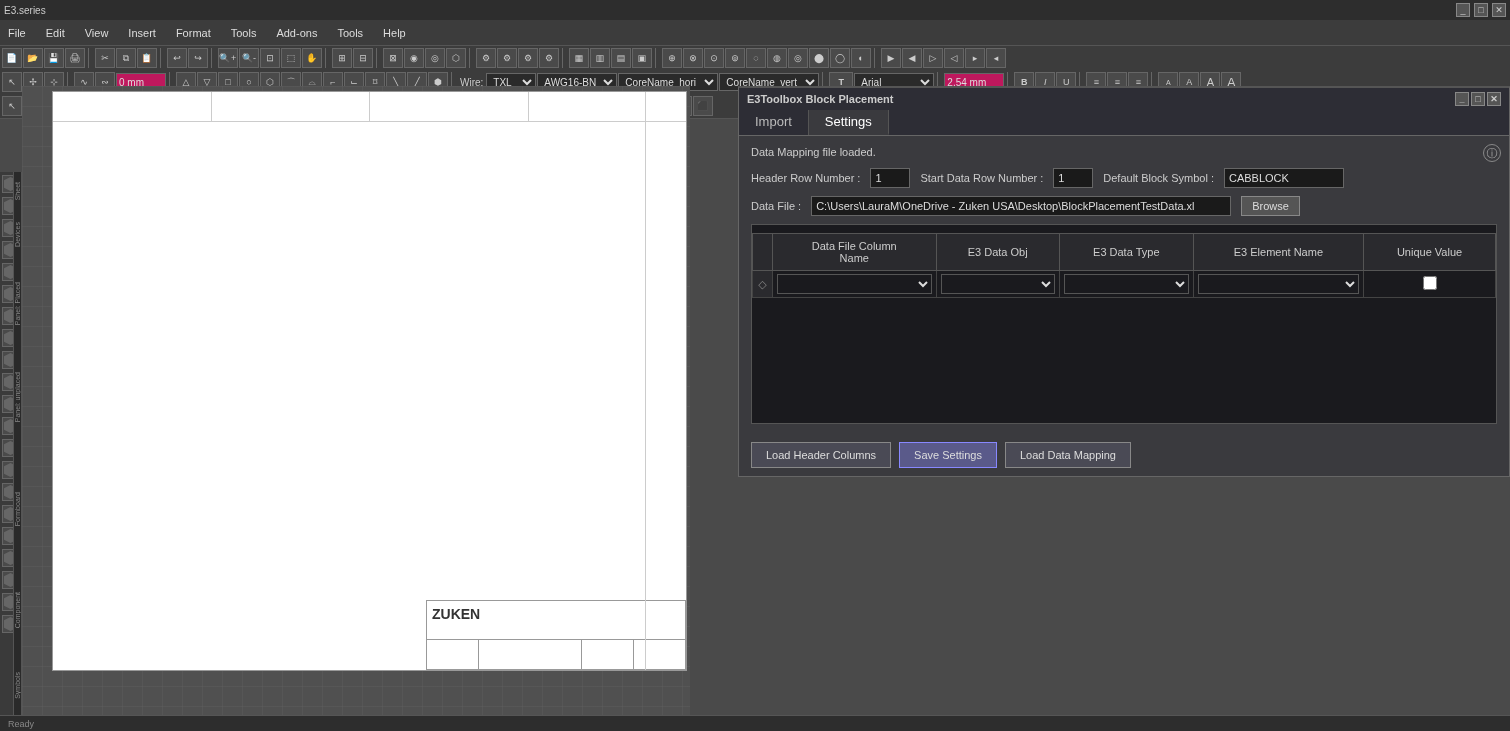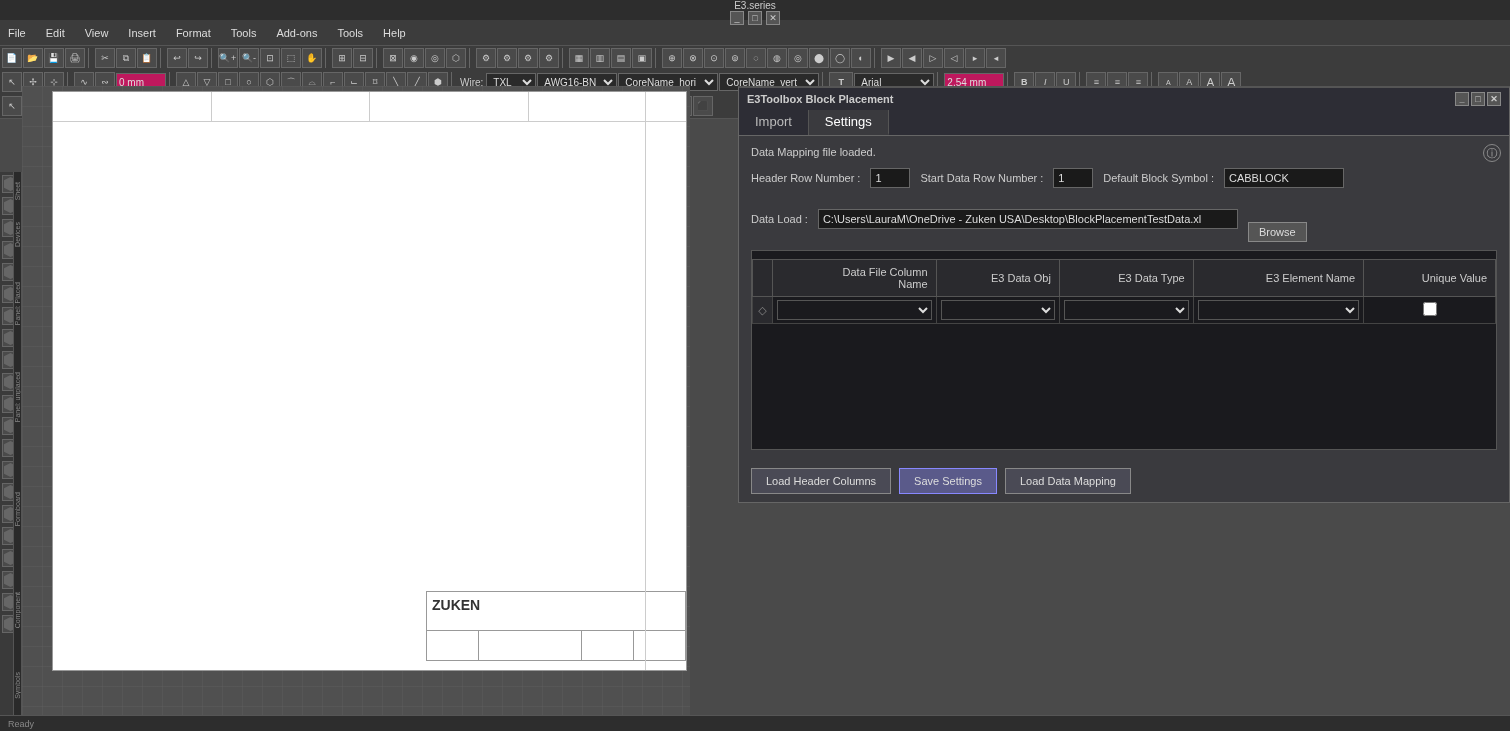--- a/index.html
+++ b/index.html
@@ -16,21 +16,20 @@
     
     .title-bar {
       height: 20px;
       background: #2d2d2d;
       display: flex;
       align-items: center;
       justify-content: space-between;
       padding: 0 4px;
       color: #ccc;
       font-size: 10px;
-      flex-direction: column;
     }
     .title-bar-left { display: flex; align-items: center; gap: 4px; }
     .title-bar-right { display: flex; gap: 4px; }
     .title-bar-btn { width: 14px; height: 14px; background: #555; border: 1px solid #888; display: flex; align-items: center; justify-content: center; font-size: 9px; cursor: pointer; }
 
     
     .menu-bar {
       height: 26px;
       background: #3c3c3c;
       display: flex;
@@ -234,37 +233,36 @@
     }
 
     .browse-btn {
       height: 20px;
       padding: 0 10px;
       background: #555;
       border: 1px solid #888;
       color: #ddd;
       font-size: 11px;
       cursor: pointer;
-      margin-top: 26px;
     }
 
     
     .data-table {
       width: 100%;
       border-collapse: collapse;
       margin-top: 8px;
     }
     .data-table th {
       background: #2a2a2e;
       color: #ccc;
       font-size: 11px;
       font-weight: normal;
       padding: 6px 8px;
       border: 1px solid #555;
-      text-align: right;
+      text-align: center;
     }
     .data-table td {
       background: #1a1a1e;
       color: #ddd;
       font-size: 11px;
       padding: 3px 4px;
       border: 1px solid #444;
     }
     .data-table .row-marker {
       width: 16px;
@@ -610,21 +608,21 @@
 
     <div style="position:absolute;left:30px;top:5px;width:635px;height:580px;background:white;border:1px solid #999;">
 
       <div style="position:absolute;top:0;left:0;right:0;height:30px;border-bottom:1px solid #ccc;display:flex;">
         <div style="flex:1;border-right:1px solid #ccc;"></div>
         <div style="flex:1;border-right:1px solid #ccc;"></div>
         <div style="flex:1;border-right:1px solid #ccc;"></div>
         <div style="flex:1;"></div>
       </div>
 
-      <div style="position:absolute;bottom:9px;right:0;width:260px;height:70px;border:1px solid #999;">
+      <div style="position:absolute;bottom:0;right:0;width:260px;height:70px;border:1px solid #999;">
         <div style="position:absolute;left:5px;top:5px;font-size:14px;font-weight:bold;color:#333;">ZUKEN</div>
         <div style="position:absolute;bottom:0;left:0;right:0;height:30px;border-top:1px solid #999;display:flex;">
           <div style="flex:1;border-right:1px solid #999;"></div>
           <div style="flex:2;border-right:1px solid #999;"></div>
           <div style="flex:1;border-right:1px solid #999;"></div>
           <div style="flex:1;"></div>
         </div>
       </div>
 
       <div style="position:absolute;right:40px;top:0;bottom:0;width:1px;background:#ccc;"></div>
@@ -655,21 +653,21 @@
       <div class="form-row">
         <span class="form-label">Header Row Number :</span>
         <input class="form-input" value="1" style="">
         <span class="form-label">Start Data Row Number :</span>
         <input class="form-input" value="1" style="">
         <span class="form-label">Default Block Symbol :</span>
         <input class="form-input" style="width: 120px;" value="CABBLOCK">
       </div>
 
       <div class="form-row">
-        <span class="form-label">Data Load :</span>
+        <span class="form-label">Data File :</span>
         <input class="form-input-wide" style="width: 420px;" value="C:\Users\LauraM\OneDrive - Zuken USA\Desktop\BlockPlacementTestData.xl">
         <button class="browse-btn">Browse</button>
       </div>
 
       <div class="table-container">
         <table class="data-table">
           <thead>
             <tr>
               <th style="width:20px;"></th>
               <th>Data File Column<br>Name</th>

